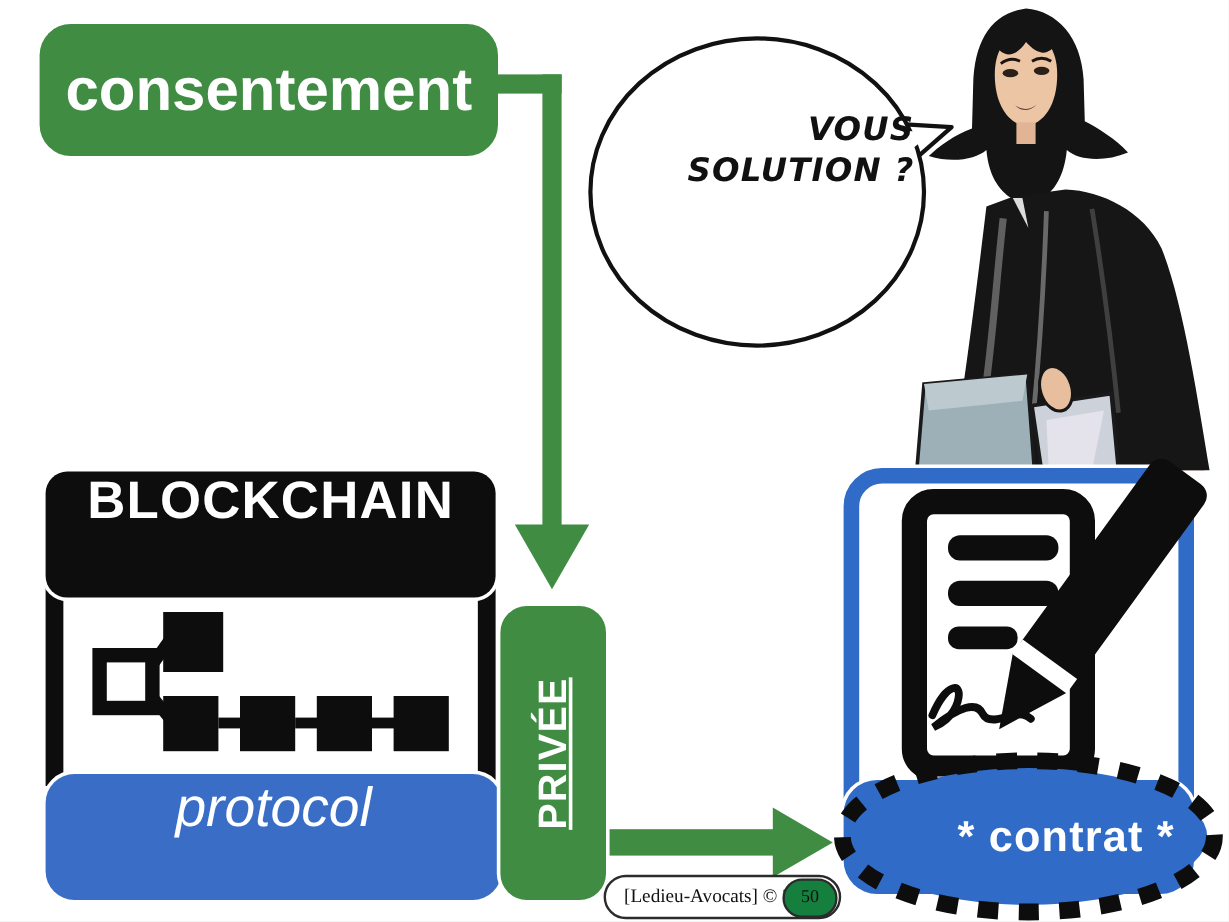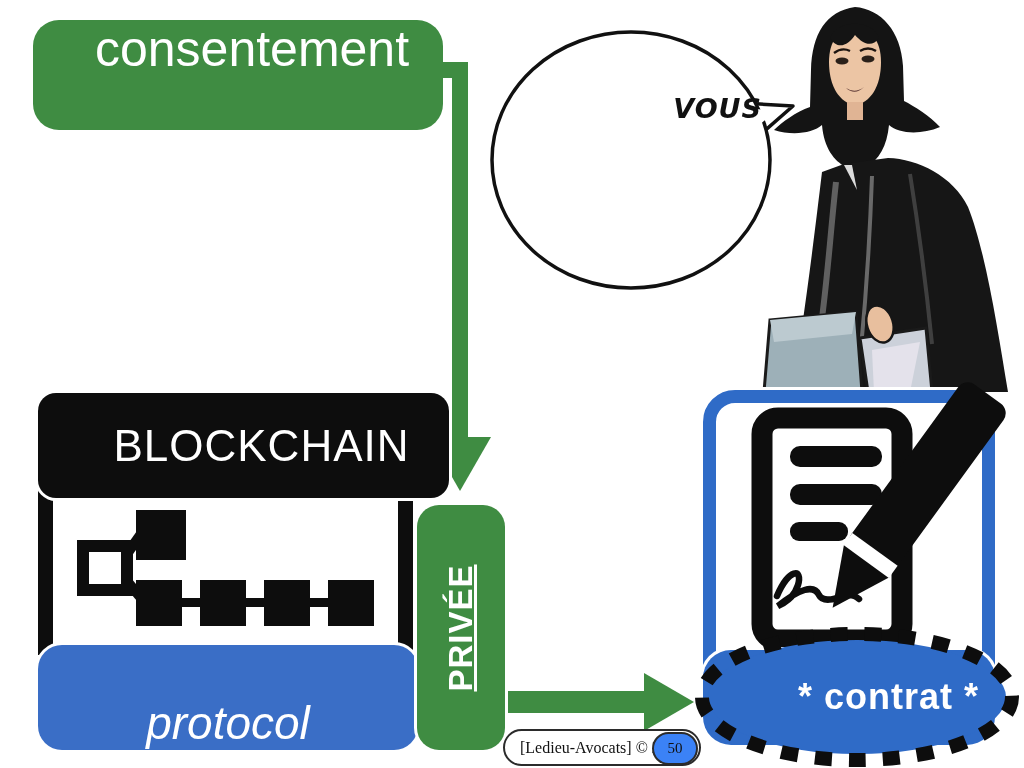--- a/index.html
+++ b/index.html
@@ -6,24 +6,23 @@
   .slide{
     position:relative;width:1024px;height:768px;background:#ffffff;
     overflow:hidden;font-family:"Liberation Sans",sans-serif;
   }
   .abs{position:absolute;}
 
   
   .consent-box{
     left:33px;top:20px;width:382px;height:110px;
     background:var(--green,#3f8c42);border-radius:26px;
-    display:flex;align-items:flex-start;justify-content:center;
-    color:#fff;font-weight:normal;font-size:50px;letter-spacing:0px;
+    display:flex;align-items:center;justify-content:center;
+    color:#fff;font-weight:bold;font-size:50px;letter-spacing:0px;
     z-index:3;
-    padding-left:28px;
   }
 
   
   .conn-h{left:408px;top:62px;width:60px;height:16px;background:var(--green,#3f8c42);z-index:2;}
   .conn-v{left:452px;top:62px;width:16px;height:376px;background:var(--green,#3f8c42);z-index:2;}
   .arrow-down-head{
     left:429px;top:437px;width:0;height:0;z-index:2;
     border-left:31px solid transparent;border-right:31px solid transparent;
     border-top:54px solid var(--green,#3f8c42);
   }
@@ -35,33 +34,33 @@
     font-family:"DejaVu Sans",sans-serif;font-weight:bold;font-style:italic;
     font-size:27px;line-height:34px;color:#111;letter-spacing:1px;
   }
 
   
   .woman-svg{left:760px;top:4px;width:256px;height:388px;z-index:1;}
 
   
   .bc-header{
     left:38px;top:393px;width:375px;height:105px;background:#0d0d0d;border-radius:18px;
-    display:flex;align-items:center;justify-content:center;
-    color:#fff;font-weight:normal;font-size:44px;letter-spacing:1px;
-    box-shadow:0 0 0 3px #fff;z-index:3;padding-left:36px;
+    display:flex;justify-content:center;
+    color:#fff;font-weight:bold;font-size:44px;letter-spacing:1px;
+    box-shadow:0 0 0 3px #fff;z-index:3;
   }
   .bc-side-left{left:38px;top:470px;width:15px;height:185px;background:#0d0d0d;z-index:2;}
   .bc-side-right{left:398px;top:470px;width:15px;height:185px;background:#0d0d0d;z-index:2;}
   .bc-body{left:53px;top:498px;width:345px;height:157px;background:#fff;z-index:2;}
 
   
   .protocol-box{
     left:38px;top:645px;width:380px;height:105px;
     background:var(--blue,#3a6ec6);border-radius:24px;
-    display:flex;align-items:flex-end;justify-content:center;
+    display:flex;align-items:flex-start;justify-content:center;
     color:#fff;font-style:italic;font-size:46px;
     box-shadow:0 0 0 3px #fff;z-index:4;
   }
 
   
   .privee-box{
     left:417px;top:505px;width:88px;height:245px;
     background:var(--green,#3f8c42);border-radius:22px;
     box-shadow:0 0 0 3px #fff;z-index:5;
   }
@@ -101,21 +100,21 @@
   
   .footer-credit{
     left:503px;top:729px;height:37px;padding:0 15px;
     background:#fff;border:2.5px solid #2b2b2b;border-radius:19px;
     display:flex;align-items:center;justify-content:center;
     font-family:"Liberation Serif",serif;font-size:16px;color:#111;
     z-index:11;box-sizing:border-box;white-space:nowrap;
   }
   .footer-page{
     left:652px;top:732px;width:46px;height:33px;
-    background:#3b82f6;border:2.5px solid #2b2b2b;border-radius:17px;
+    background:#15803d;border:2.5px solid #2b2b2b;border-radius:17px;
     display:flex;align-items:center;justify-content:center;
     font-family:"Liberation Serif",serif;font-size:15px;color:#111;
     z-index:12;box-sizing:border-box;
   }
 </style>
 </head>
 <body>
 
 <div class="slide">
 
@@ -168,20 +167,21 @@
   <svg class="abs bubble-svg" viewBox="0 0 330 280">
 
     <polygon points="248,78 315,82 260,130" fill="#fff" stroke="#111" stroke-width="3.5" stroke-linejoin="round"></polygon>
 
     <ellipse cx="153" cy="136" rx="139" ry="128" fill="#fff" stroke="#111" stroke-width="3.5"></ellipse>
 
     <polygon points="244,84 300,86 254,122" fill="#fff"></polygon>
   </svg>
   <div class="abs bubble-text">
     <div>VOUS</div>
+    <div>SOLUTION ?</div>
   </div>
 
   <div class="abs bc-side-left"></div>
   <div class="abs bc-side-right"></div>
   <div class="abs bc-header">
     <span>BLOCKCHAIN</span>
   </div>
   <div class="abs bc-body">
     <svg width="345" height="157" viewBox="0 0 345 157">
 

